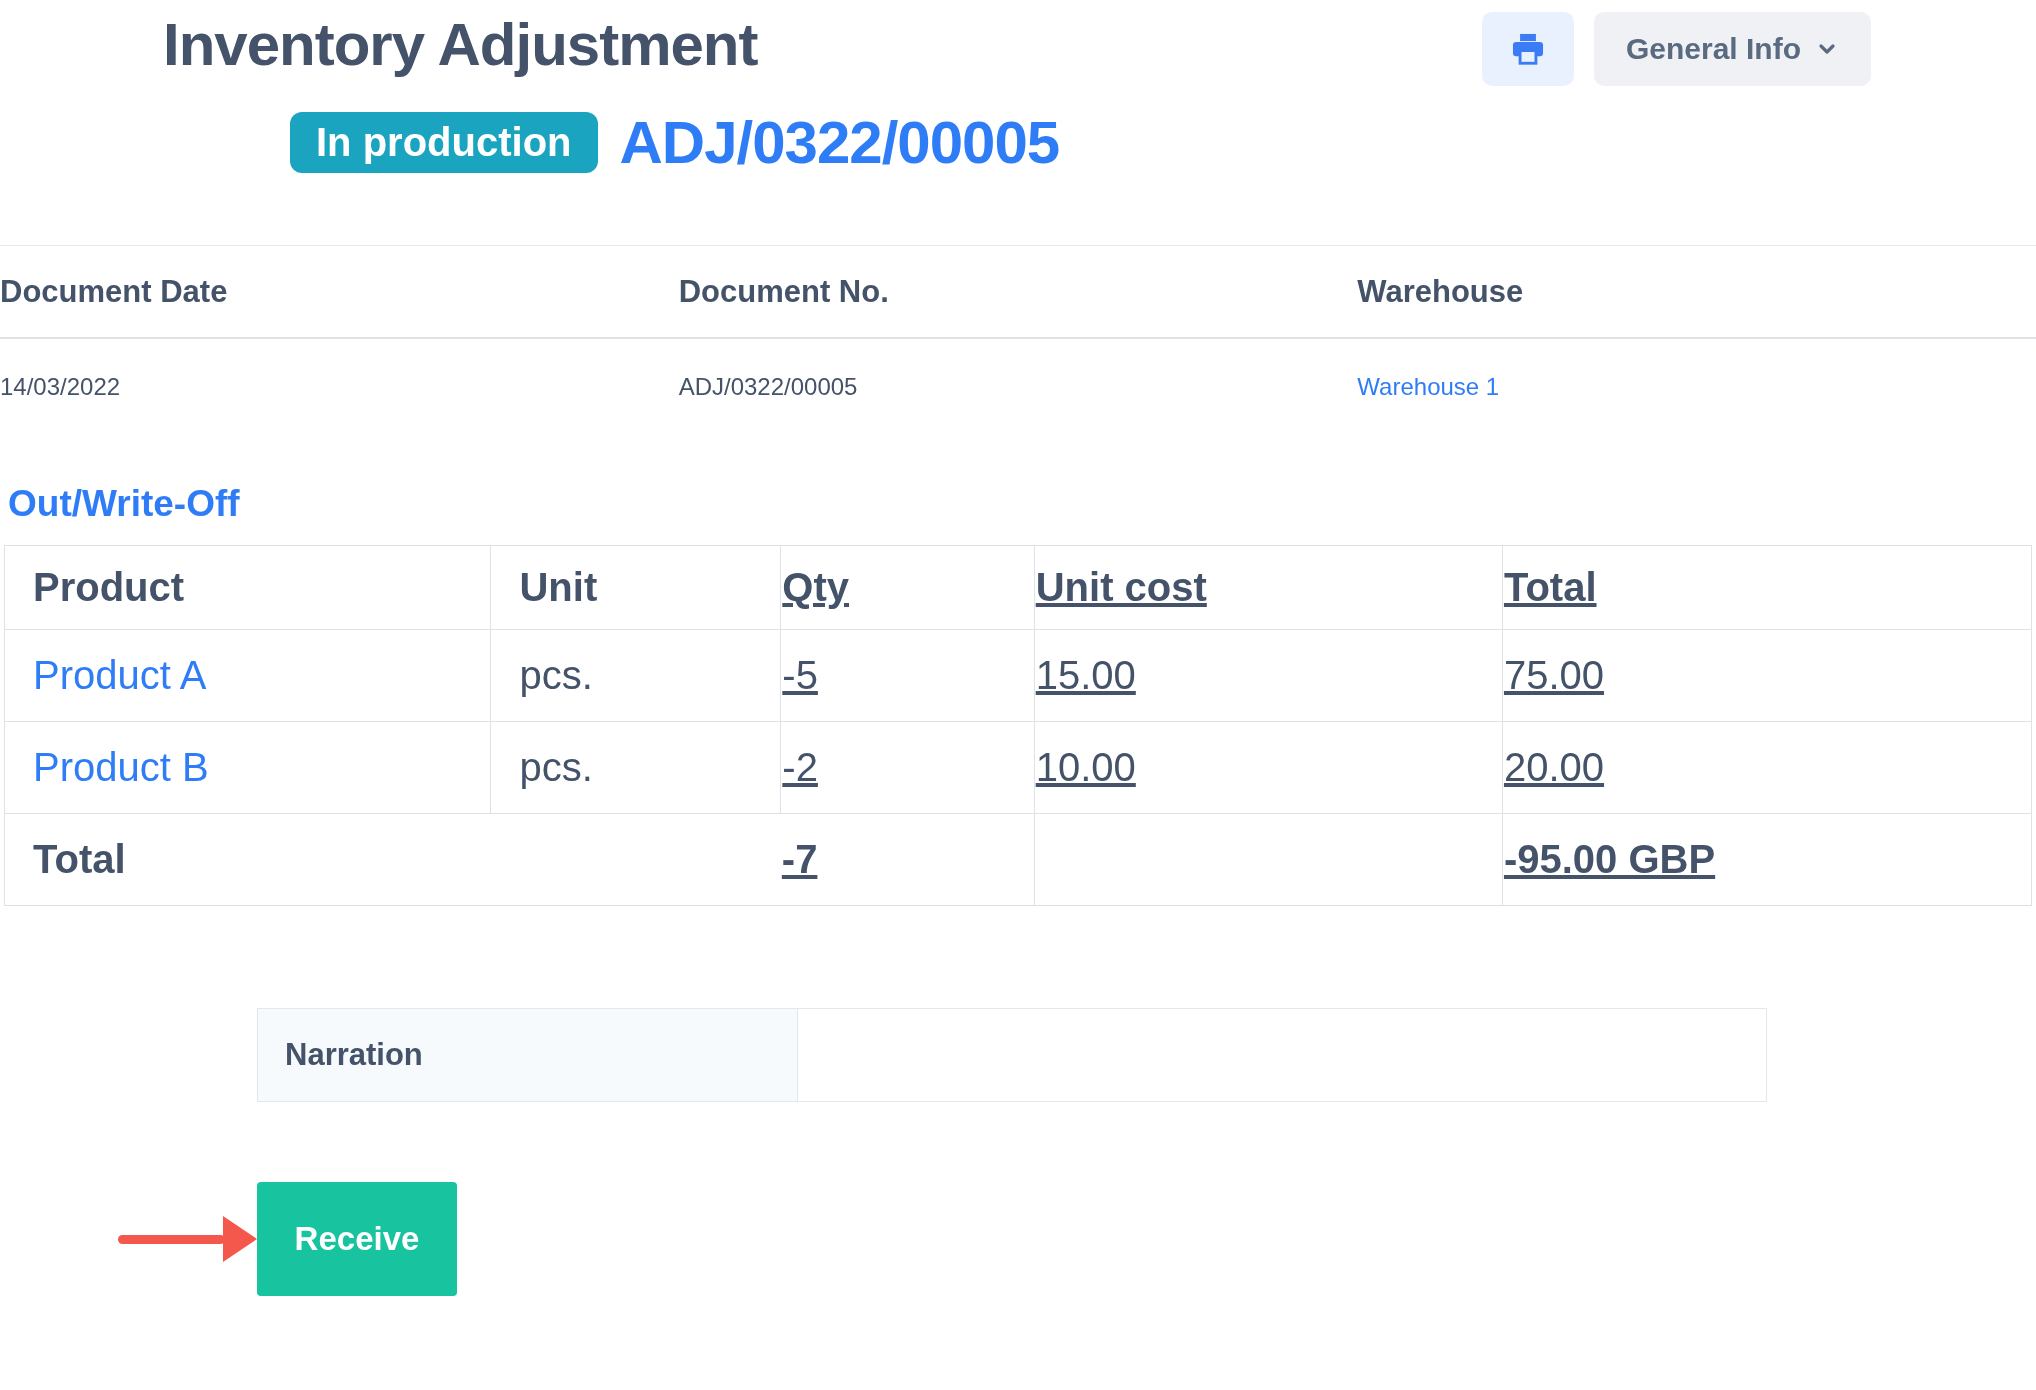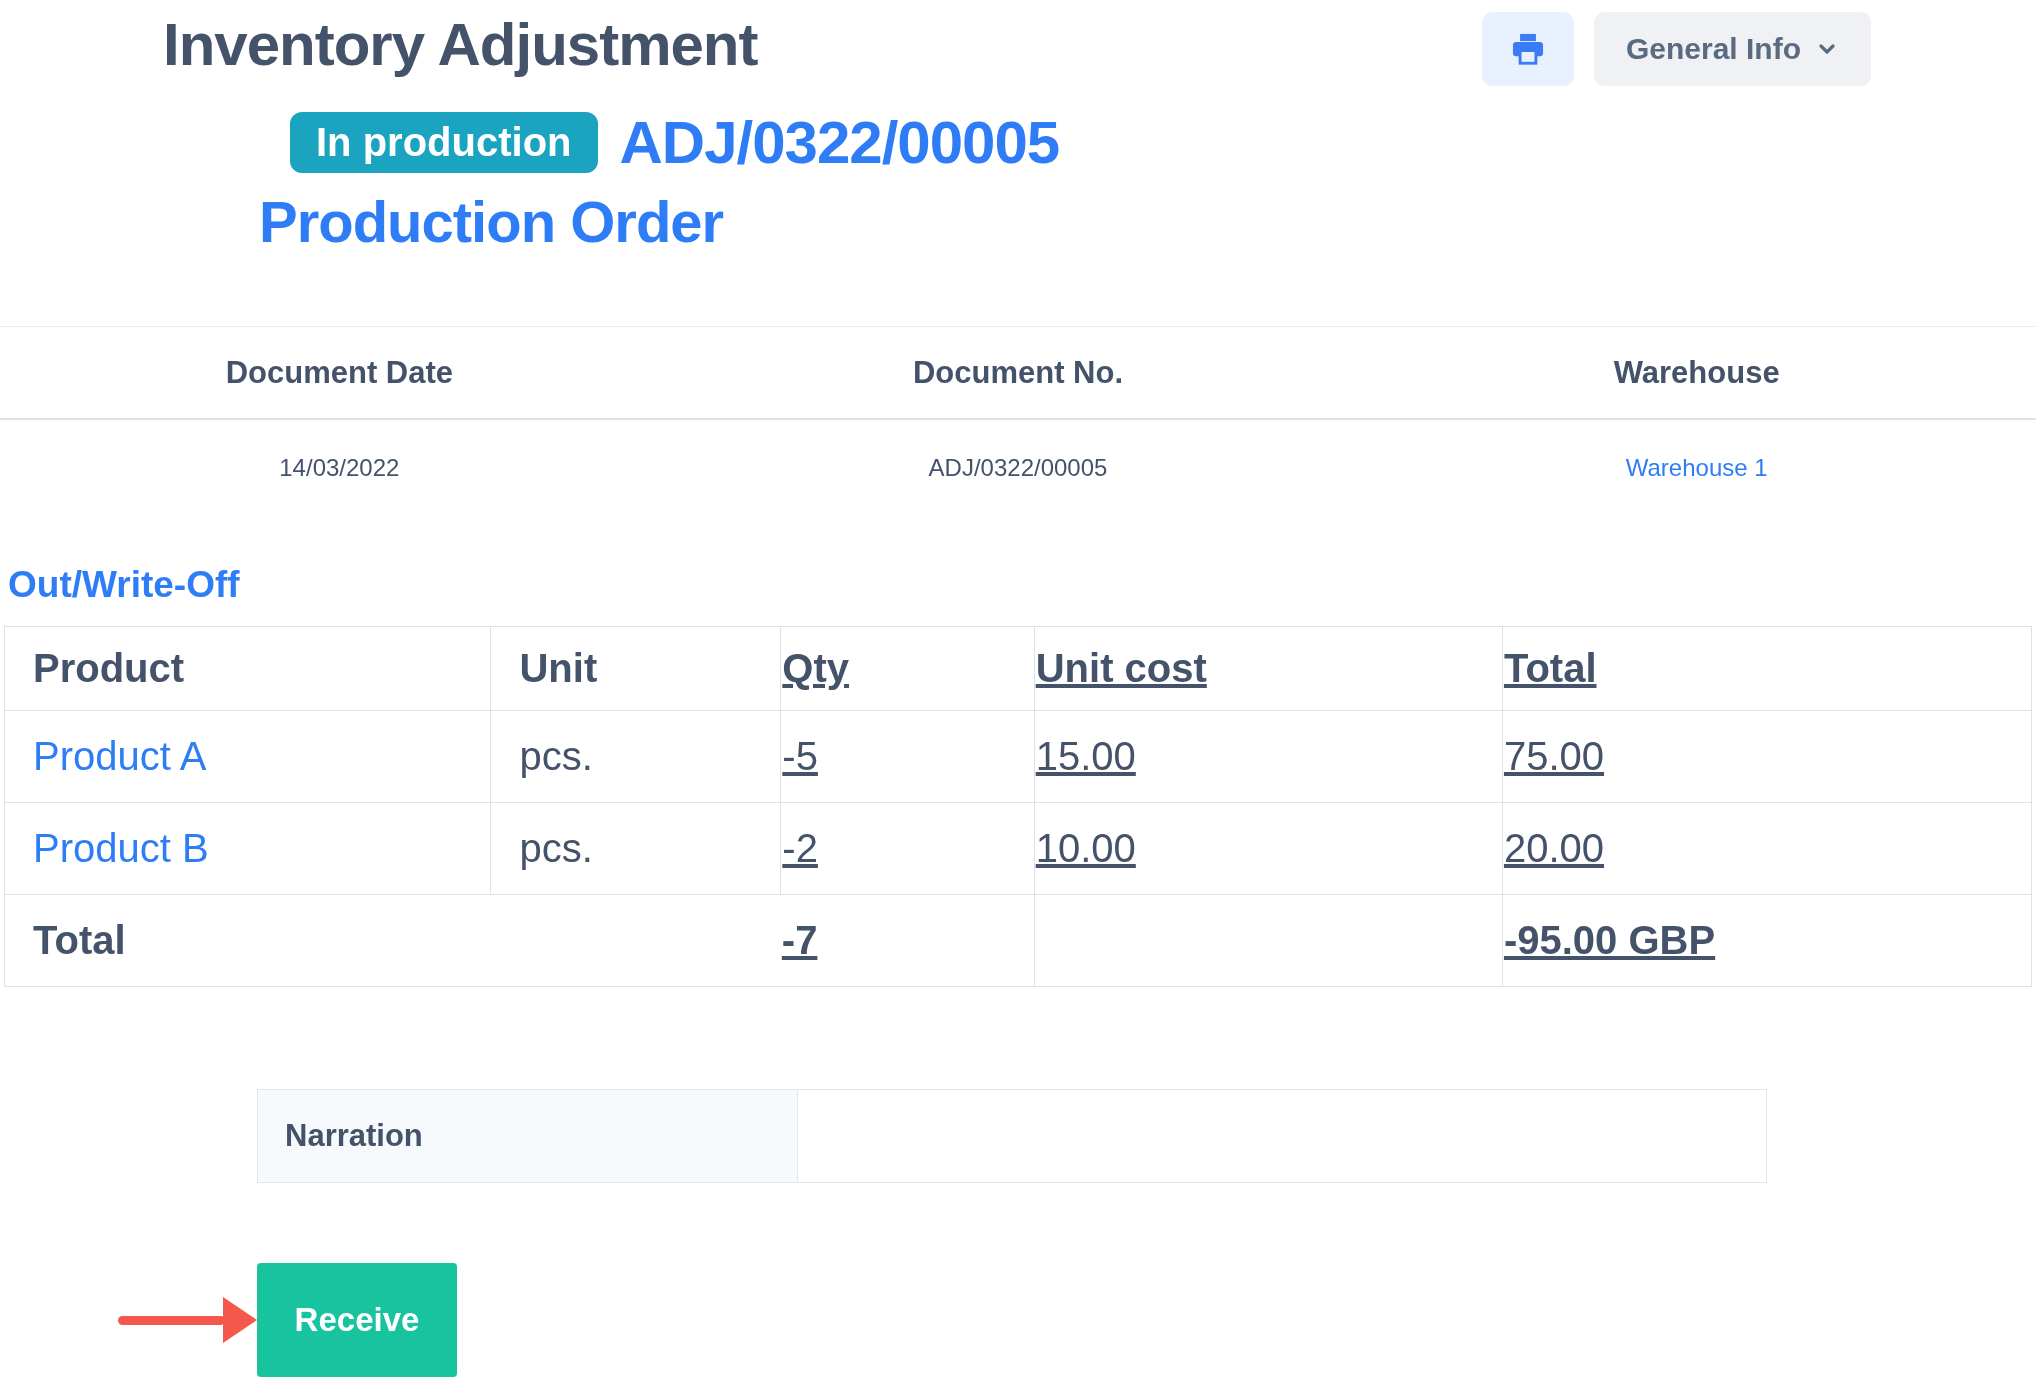--- a/index.html
+++ b/index.html
@@ -45,21 +45,21 @@
   }
   .general-info-btn{
     height:74px;background:#eff1f4;border:none;border-radius:10px;cursor:pointer;
     display:flex;align-items:center;gap:14px;padding:0 32px;
     font-family:inherit;font-size:30px;font-weight:600;color:#5a6a80;white-space:nowrap;text-align:right;
   }
 
   
   .info-table{margin-top:72px;width:100%;}
   .info-head,.info-values{
-    display:grid;grid-template-columns:1fr 1fr 1fr;align-items:center;text-align:center;
+    display:grid;grid-template-columns:1fr 1fr 1fr;align-items:center;text-align:left;
   }
   .info-head{
     height:94px;font-size:31px;font-weight:700;
     border-top:1px solid #e9ecef;border-bottom:2px solid #dde2e7;
   }
   .info-values{height:96px;font-size:24px;}
   .link{color:var(--accent-blue);text-decoration:none;}
 
   
   .section-title{
@@ -109,21 +109,20 @@
 <div class="page">
 
   <div class="topbar">
     <h1 class="page-title">Inventory Adjustment</h1>
 
     <div class="badge-row">
       <span class="status-badge">In production</span>
       <a class="doc-number" href="#">ADJ/0322/00005</a>
     </div>
 
-    <a class="order-link" href="#">Production Order</a>
 
     <div class="top-actions">
       <button class="print-btn">
         <span style="display:flex;">
           <svg width="38" height="38" viewBox="0 0 24 24">
             <path d="M7 2.5h10v4.5H7z" fill="#3b7cf6"></path>
             <rect x="2.5" y="7.5" width="19" height="9" rx="2" fill="#3b7cf6"></rect>
             <rect x="7" y="13" width="10" height="8" fill="#e8f1fd" stroke="#3b7cf6" stroke-width="1.8"></rect>
           </svg>
         </span>

